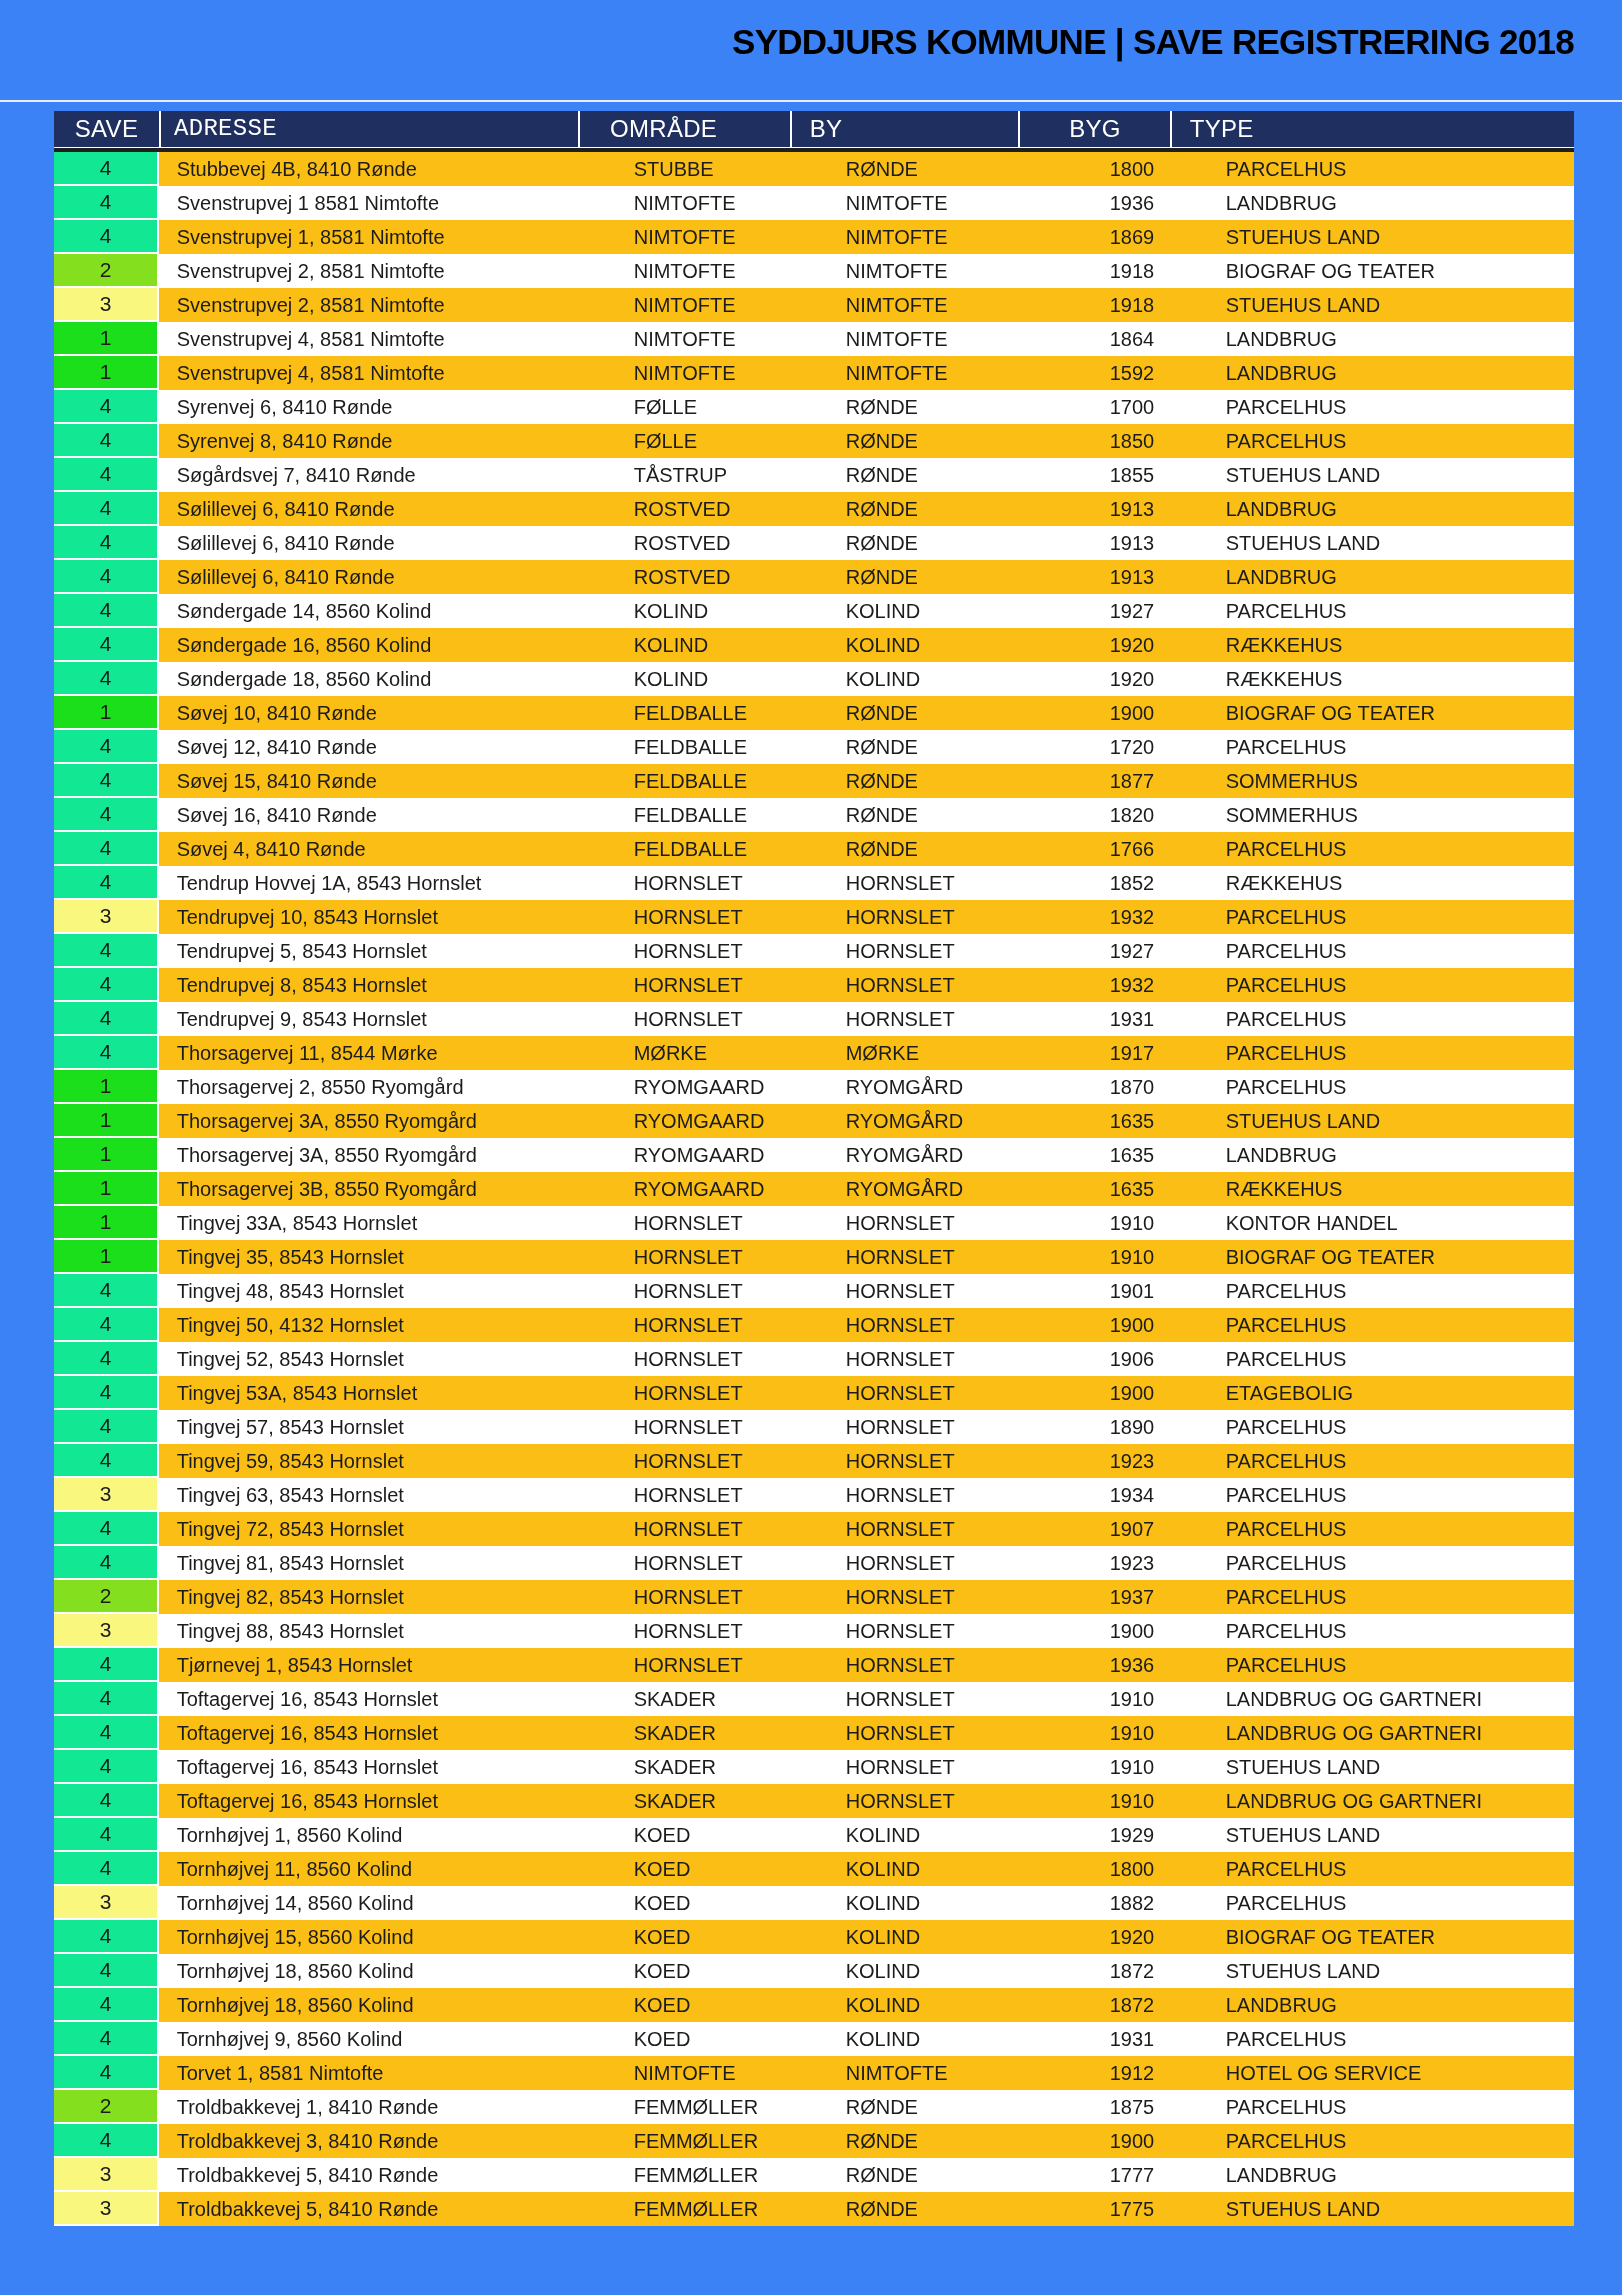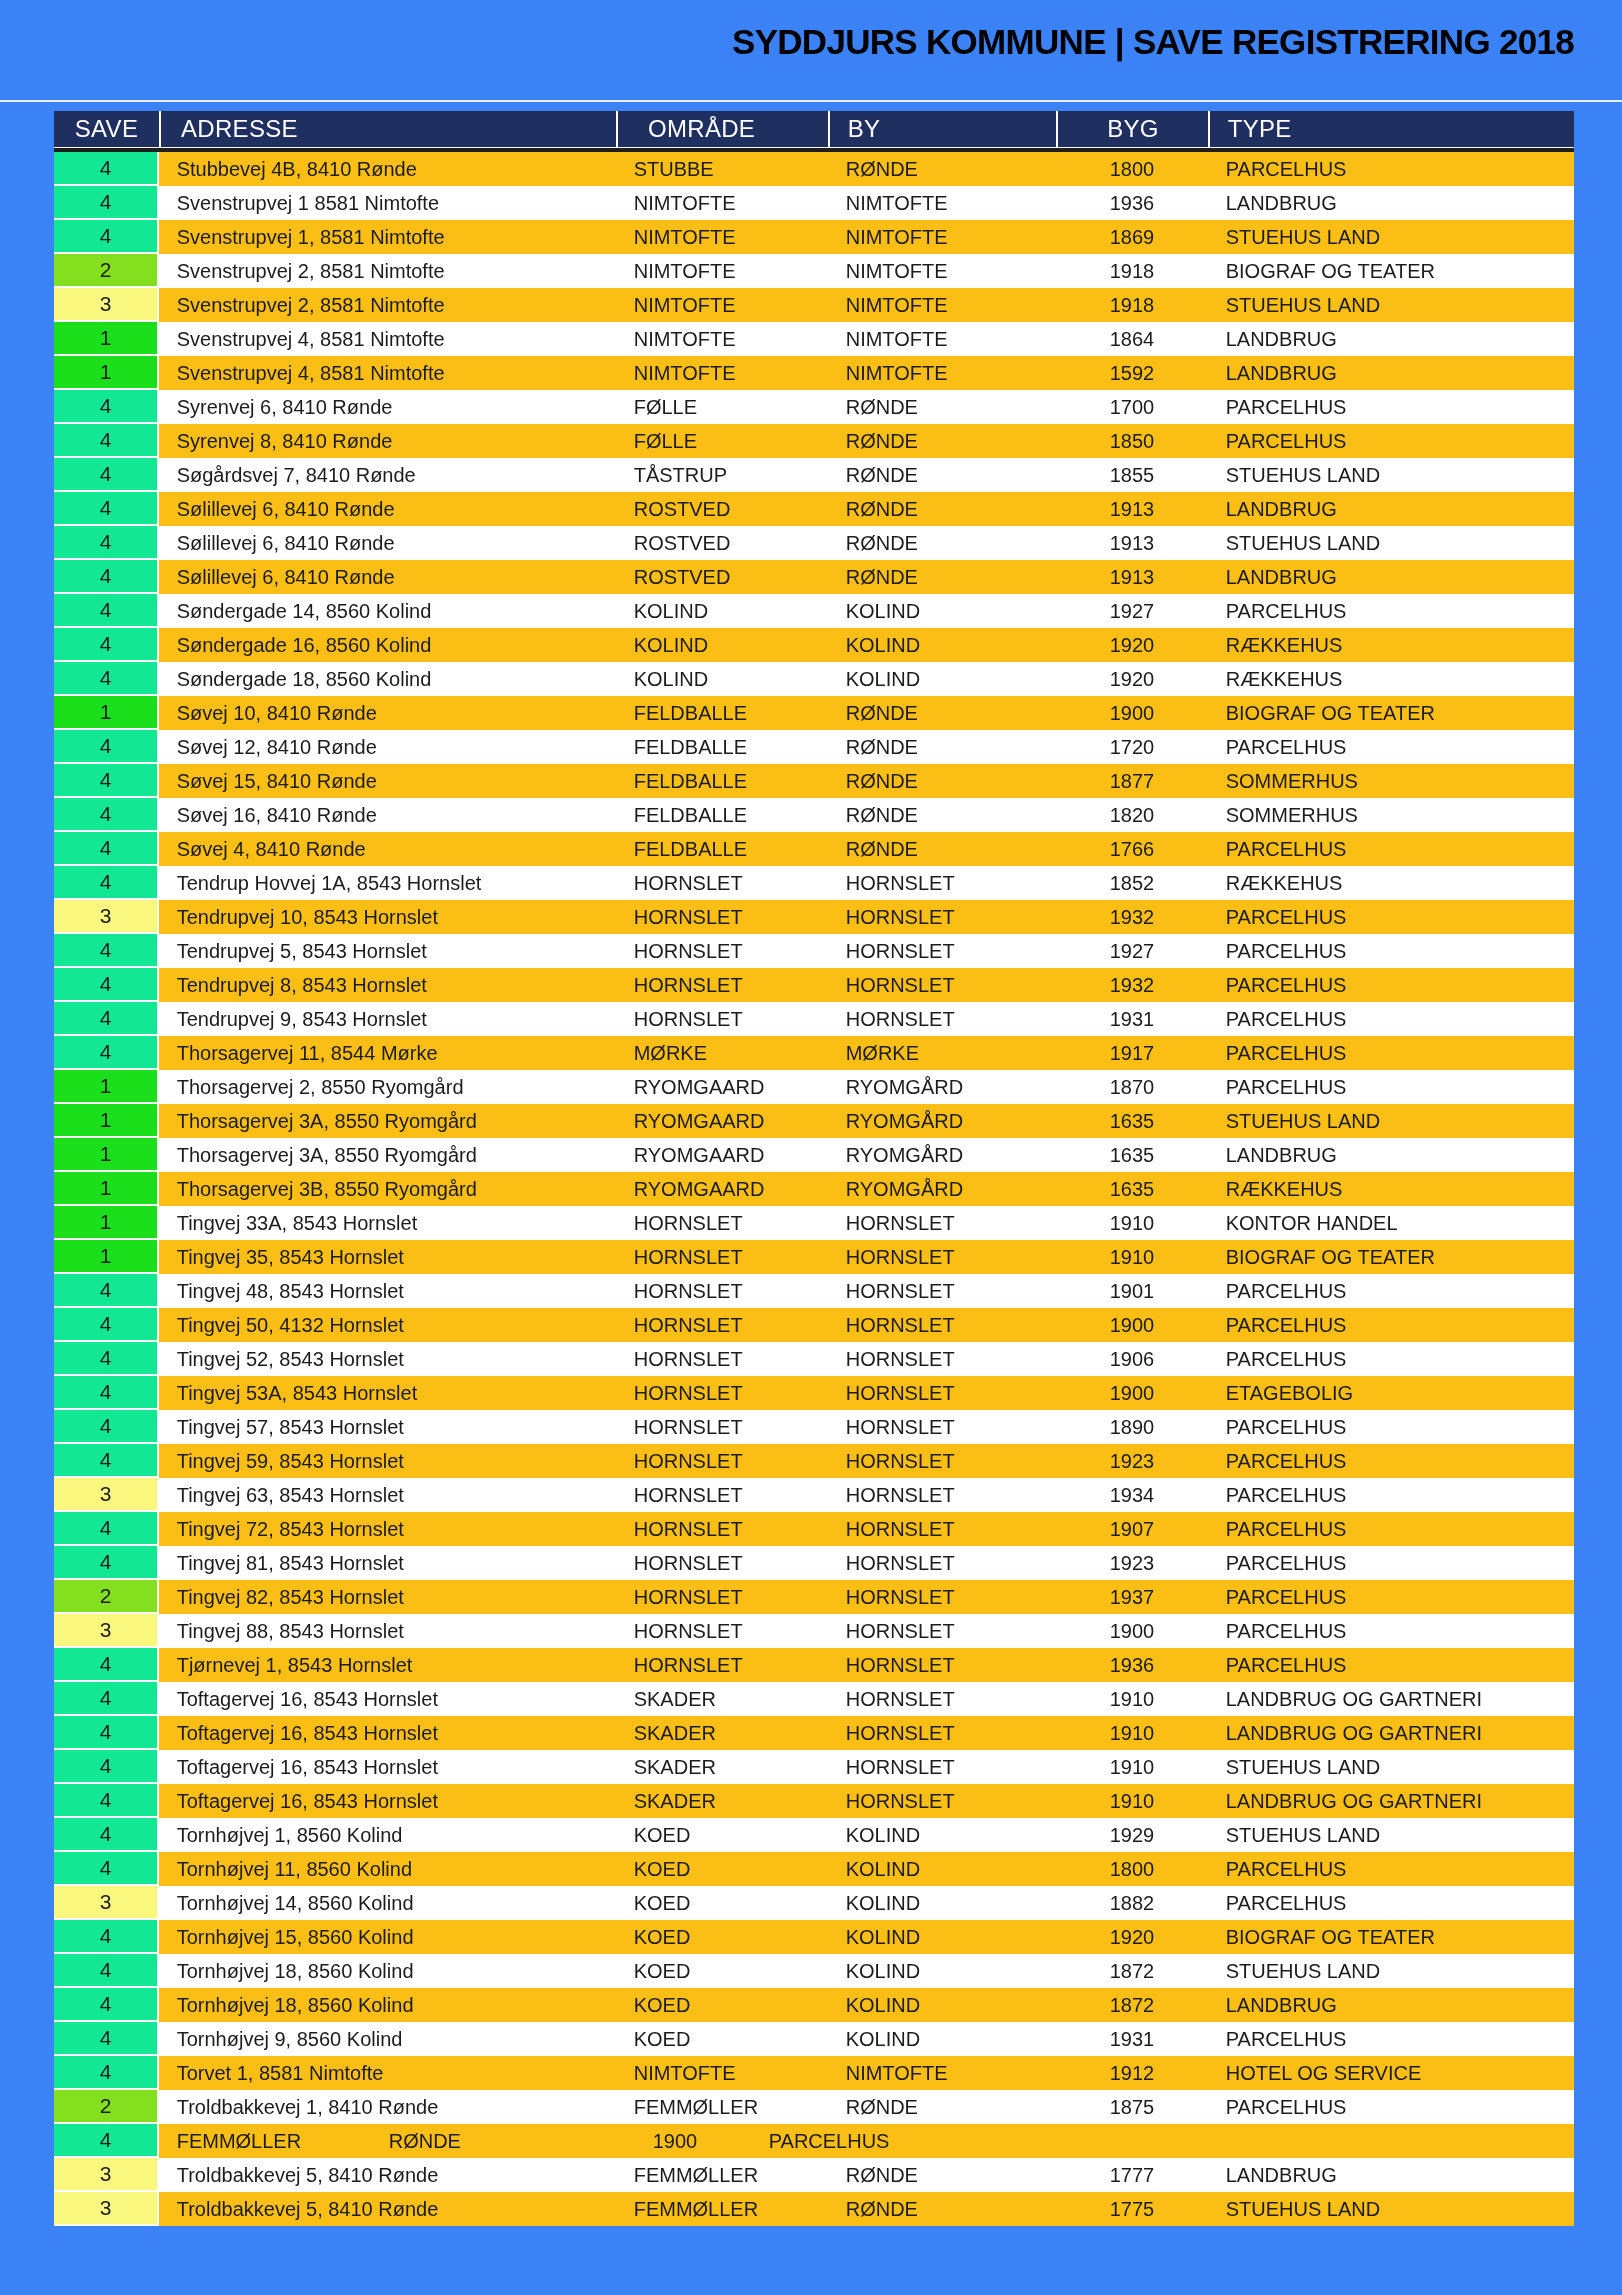--- a/index.html
+++ b/index.html
@@ -27,21 +27,21 @@
   }
   .hcell + .hcell{border-left:2px solid #fff;}
   .black-bar{height:4.6px; background:var(--bar); width:100%;}
   .row{display:flex; height:34px; align-items:stretch;}
   .cell{font-size:20px; color:var(--text); display:flex; align-items:center; white-space:nowrap; overflow:hidden;}
   .cell-save{
     width:105px; justify-content:center; border-right:2px solid #fff;
     border-bottom:2px solid #fff; font-size:21px;
   }
   .c-save{width:105px; justify-content:center;}
-  .c-adresse{width:457px; padding-left:20px;}
+  .c-adresse{width:419px; padding-left:13px;font-family:Liberation Mono, monospace;}
   .c-omraade{width:212px; padding-left:30px;}
   .c-by{width:228px; padding-left:17.7px;}
   .c-byg{width:152px; justify-content:center;}
   .c-type{width:363px; padding-left:17.7px;}
   .cell-adresse{width:457px; padding-left:17.7px;}
   .cell-omraade{width:212px; padding-left:17.7px;}
   .cell-by{width:228px; padding-left:17.7px;}
   .cell-byg{width:152px; justify-content:center;}
   .cell-type{width:363px; padding-left:17.7px;}
 </style>
@@ -579,20 +579,21 @@
     <div class="cell cell-save" style="background: rgb(132, 223, 31);">2</div>
     <div class="cell cell-adresse">Troldbakkevej 1, 8410 Rønde</div>
     <div class="cell cell-omraade">FEMMØLLER</div>
     <div class="cell cell-by">RØNDE</div>
     <div class="cell cell-byg">1875</div>
     <div class="cell cell-type">PARCELHUS</div>
   </div>
 
   <div class="row" style="background: rgb(251, 190, 21);">
     <div class="cell cell-save" style="background: rgb(18, 231, 148);">4</div>
+    <div class="cell cell-adresse">Troldbakkevej 3, 8410 Rønde</div>
     <div class="cell cell-omraade">FEMMØLLER</div>
     <div class="cell cell-by">RØNDE</div>
     <div class="cell cell-byg">1900</div>
     <div class="cell cell-type">PARCELHUS</div>
   </div>
 
   <div class="row" style="background: rgb(255, 255, 255);">
     <div class="cell cell-save" style="background: rgb(250, 247, 126);">3</div>
     <div class="cell cell-adresse">Troldbakkevej 5, 8410 Rønde</div>
     <div class="cell cell-omraade">FEMMØLLER</div>

